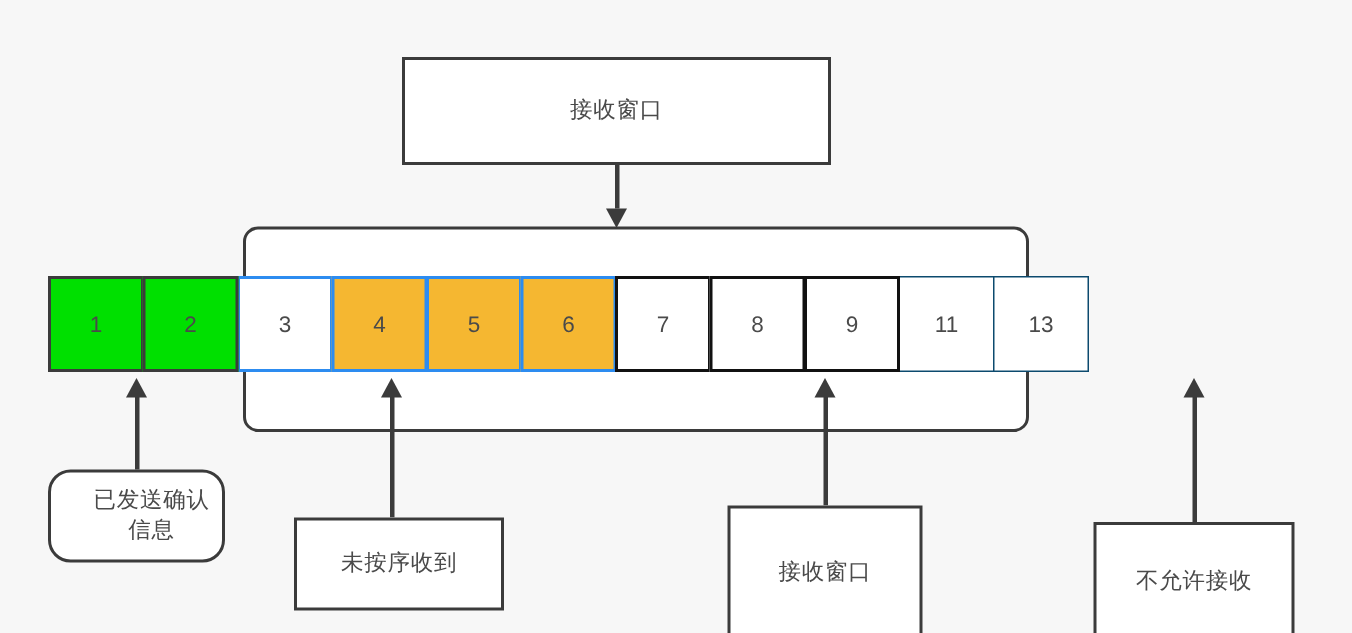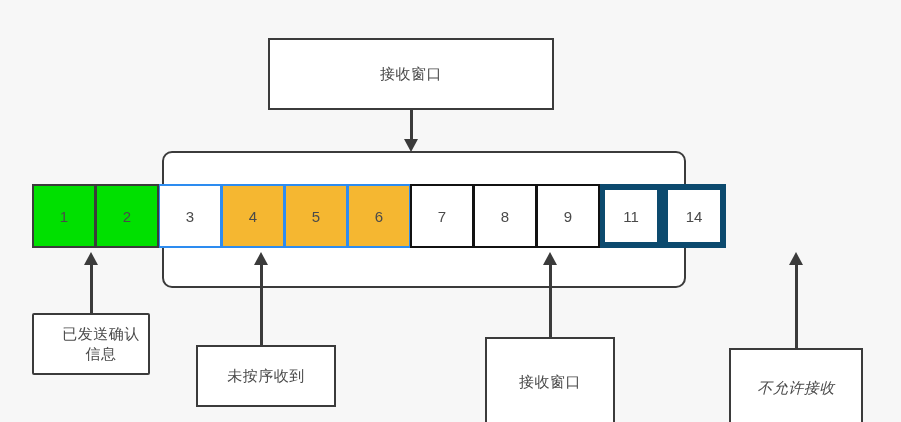--- a/index.html
+++ b/index.html
@@ -28,21 +28,21 @@
     border: 2px solid #3b3b3b;
     display: flex;
     align-items: center;
     justify-content: center;
     text-align: center;
     color: #4a4a4a;
     font-size: 15px;
     line-height: 1.35;
     letter-spacing: 0.5px;
   }
-  .box.rounded { border-radius: 2px; padding-left: 20px; }
+  .box.rounded { border-radius: 15px; padding-left: 20px; }
 
   
   #window-title-box {
     left: 268px;
     top: 38px;
     width: 286px;
     height: 72px;
     border-width: 2px;
     font-size: 15px;
     align-items: center;
@@ -101,21 +101,21 @@
     border: 2px solid #2d8cf0;
     z-index: 4;
   }
   .seq-cell.allowed {
     background: #ffffff;
     border: 2px solid #111111;
     z-index: 6;
   }
   .seq-cell.notallowed {
     background: #ffffff;
-    border: 6px solid #0c4a6e;
+    border: 1px solid #0c4a6e;
     z-index: 3;
   }
 
   
   .arrow {
     position: absolute;
     width: 0;
   }
   .arrow .shaft {
     position: absolute;
@@ -208,21 +208,21 @@
       <div class="seq-cell allowed">
         <span>8</span>
       </div>
       <div class="seq-cell allowed">
         <span>9</span>
       </div>
       <div class="seq-cell notallowed">
         <span>11</span>
       </div>
       <div class="seq-cell notallowed">
-        <span>14</span>
+        <span>13</span>
       </div>
     </div>
 
   <div class="arrow up" style="left:91px; top:252px; height:61px;">
     <div class="shaft" style="top:10px; bottom:0;"></div>
     <div class="head"></div>
   </div>
 
   <div class="arrow up" style="left:261px; top:252px; height:93px;">
     <div class="shaft" style="top:10px; bottom:0;"></div>
@@ -246,16 +246,16 @@
 
   <div class="box" id="callout-outoforder">
     <span style="white-space:pre-line;">未按序收到</span>
   </div>
 
   <div class="box" id="callout-allowed">
     <span style="white-space:pre-line;">接收窗口</span>
   </div>
 
   <div class="box" id="callout-notallowed">
-    <span style="white-space:pre-line;font-style:italic;">不允许接收</span>
+    <span style="white-space:pre-line;">不允许接收</span>
   </div>
 
 </div>
 
 </body></html>

